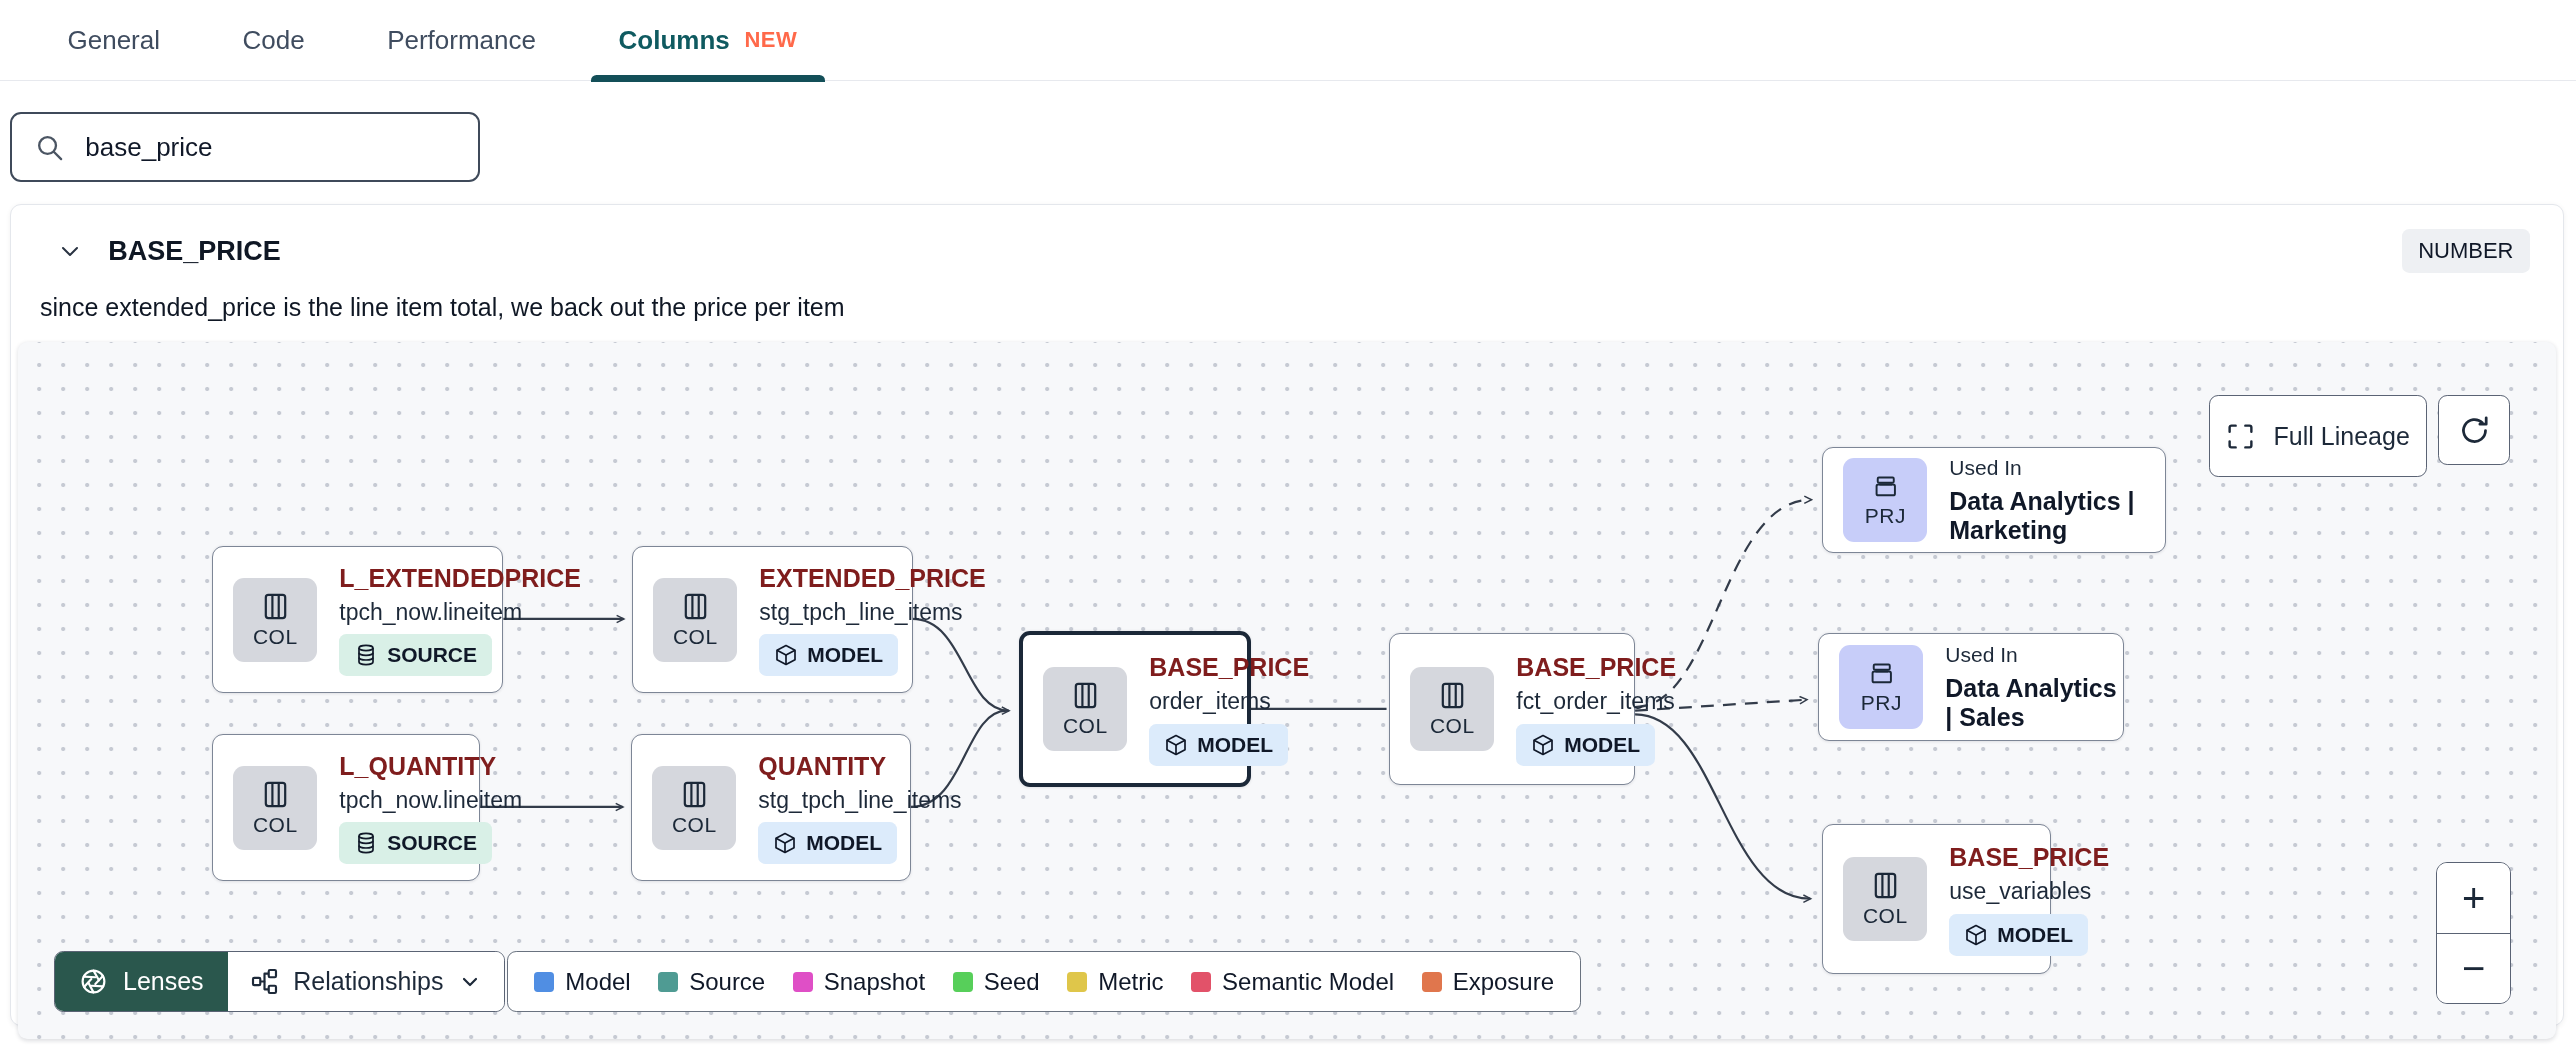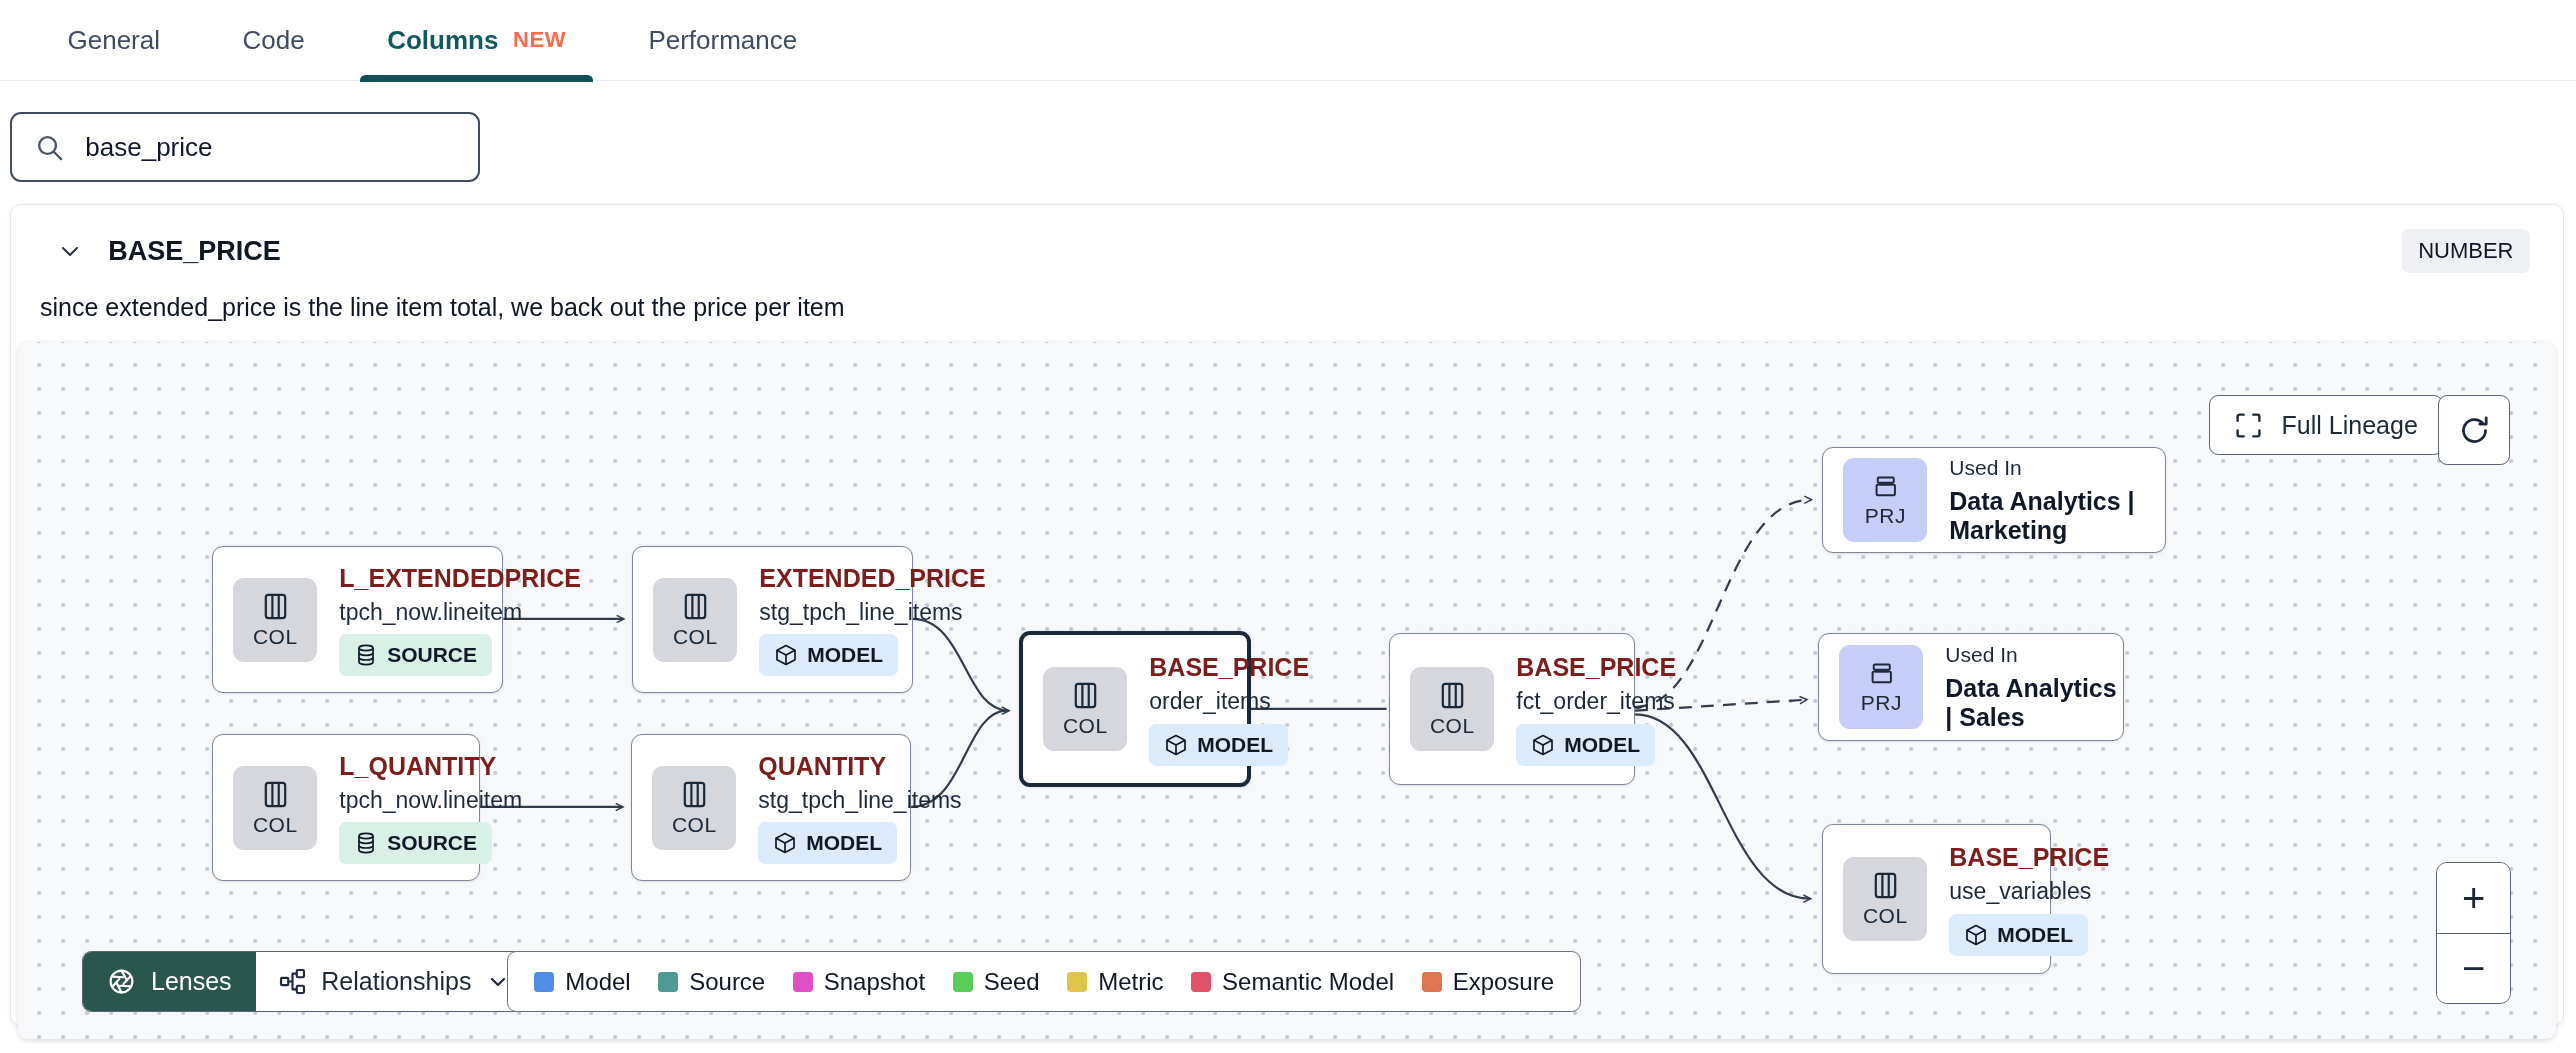--- a/index.html
+++ b/index.html
@@ -62,35 +62,35 @@
   .node-title { font-size:25px; font-weight:600; color:#7f1d1d; }
   .node-sub { font-size:23px; color:#1d2939; }
   .badge { display:flex; align-items:center; gap:9.2px; height:42px; padding:0 14.7px;
          border-radius:7.3px; font-size:21px; font-weight:600; color:#101828; margin-top:1.8px; }
   .badge.source { background:#d9f0e7; }
   .badge.model { background:#dcebfb; }
   .used-in { font-size:21px; color:#1d2939; }
   .prj-title { font-size:25px; font-weight:700; color:#101828; }
 
   
-  .btn-full { position:absolute; left:2191px; top:53px; height:60px; padding:0 24px;
+  .btn-full { position:absolute; left:2191px; top:53px; height:82px; padding:0 16px;
          display:flex; gap:18.3px; align-items:center; background:#fff;
          border:1.8px solid #5a6374; border-radius:9.2px; font-size:25px; color:#1d2939; cursor:pointer; }
   .btn-refresh { position:absolute; left:2420px; top:53px; width:72px; height:70px;
          display:flex; align-items:center; justify-content:center; background:#fff;
          border:1.8px solid #5a6374; border-radius:9.2px; cursor:pointer; }
   .zoomctl { position:absolute; left:2418px; top:520px; width:75px; background:#fff;
          border:1.8px solid #5a6374; border-radius:11px; overflow:hidden; }
   .zoomctl .zbtn { width:100%; height:70px; display:flex; align-items:center; justify-content:center;
          font-size:40px; color:#1b2838; cursor:pointer; background:#fff; }
   .zoomctl .zbtn + .zbtn { border-top:1.8px solid #5a6374; }
 
   
   .lens-group { position:absolute; left:36px; top:609px; height:61px; display:flex;
-         border:1.8px solid #5a6374; border-radius:9.2px; overflow:hidden; background:#fff;margin-left:28px; }
+         border:1.8px solid #5a6374; border-radius:9.2px; overflow:hidden; background:#fff; }
   .lens-btn { display:flex; align-items:center; gap:14.7px; padding:0 24px;
          background:#2a574d; color:#fff; font-size:25px; cursor:pointer; }
   .rel-btn { display:flex; align-items:center; gap:14.7px; padding:0 22px; background:#fff;
          color:#1d2939; font-size:25px; cursor:pointer; }
   .legend { position:absolute; left:489px; top:609px; height:61px; display:flex;
          align-items:center; gap:27.5px; padding:0 26px; background:#fff;
          border:1.8px solid #69727f; border-radius:9.2px; }
   .legend-item { display:flex; align-items:center; gap:11px; font-size:24px; color:#101828; }
   .swatch { width:20px; height:20px; border-radius:3.7px; flex:none; }
 
@@ -99,26 +99,26 @@
 </head>
 <body>
 
 <header class="tabbar">
   <div class="tab">
     <span class="tab-label">General</span>
   </div>
   <div class="tab">
     <span class="tab-label">Code</span>
   </div>
+  <div class="tab">
+    <span class="tab-label">Performance</span>
+  </div>
   <div class="tab active">
     <span class="tab-label">Columns</span>
     <span class="new-tag">NEW</span>
-  </div>
-  <div class="tab">
-    <span class="tab-label">Performance</span>
   </div>
 </header>
 
 <div class="search-row">
   <div class="search-box">
     <svg class="icon" width="31" height="31" viewBox="0 0 24 24" fill="none" stroke="#4b5563" stroke-width="1.8" stroke-linecap="round">
       <circle cx="10.5" cy="10.5" r="6.5"></circle>
         <line x1="15.3" y1="15.3" x2="21" y2="21"></line>
     </svg>
     <input readonly="" value="base_price" style="">

